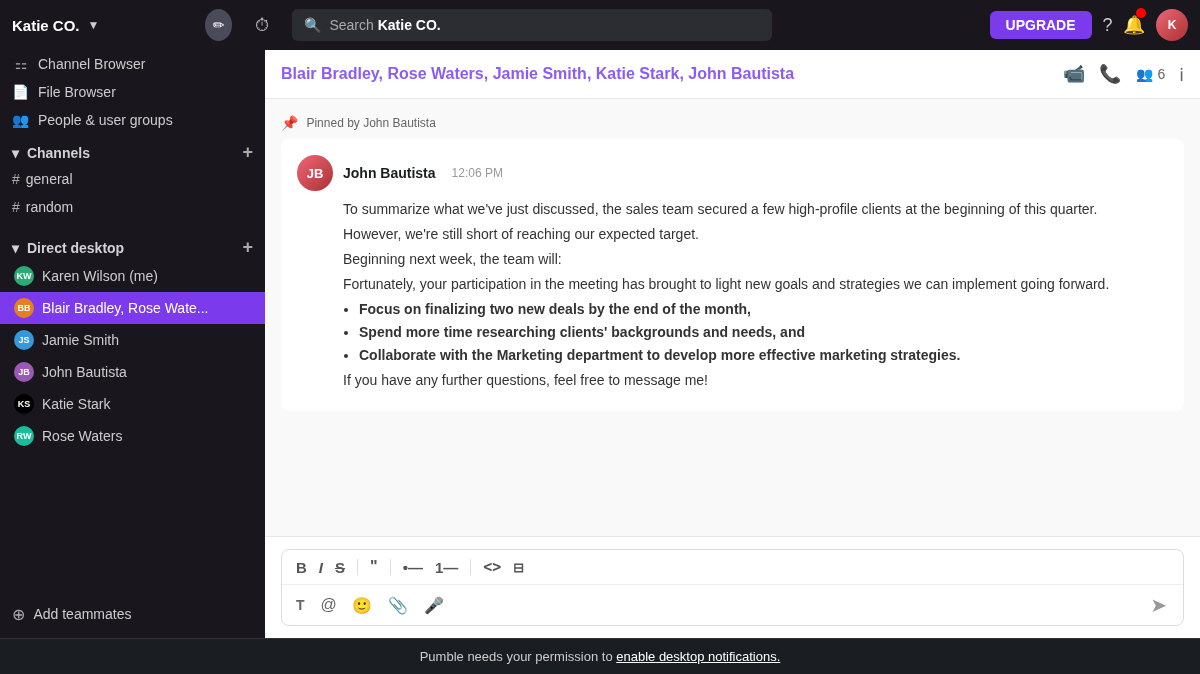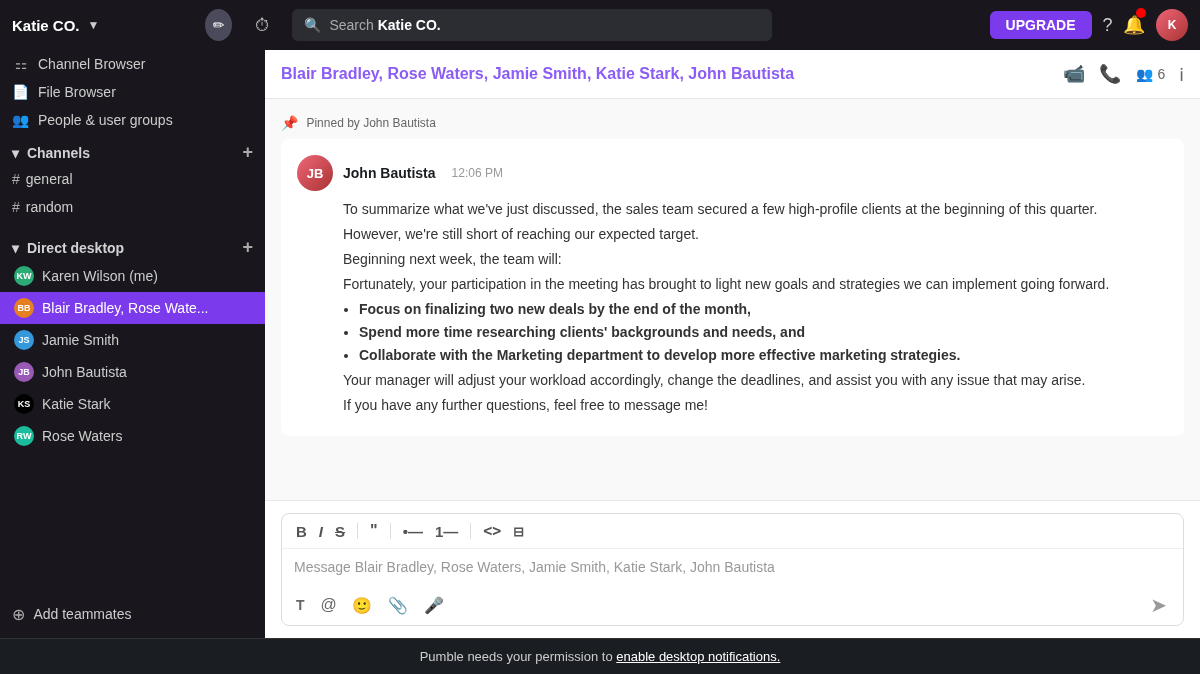--- a/index.html
+++ b/index.html
@@ -262,44 +262,40 @@
         <div class="msg-body">
           <p>To summarize what we've just discussed, the sales team secured a few high-profile clients at the beginning of this quarter.</p>
           <p>However, we're still short of reaching our expected target.</p>
           <p>Beginning next week, the team will:</p>
           <p>Fortunately, your participation in the meeting has brought to light new goals and strategies we can implement going forward.</p>
           <ul>
             <li>Focus on finalizing two new deals by the end of the month,</li>
             <li>Spend more time researching clients' backgrounds and needs, and</li>
             <li>Collaborate with the Marketing department to develop more effective marketing strategies.</li>
           </ul>
-          <p>Your manager will adjust your workload accordingly, change the deadlines, and assist you with any issue that may arise.</p>
           <p>If you have any further questions, feel free to message me!</p>
         </div>
       </div>
     </div>
 
     <div class="chat-input-area">
       <div class="input-box">
         <div class="toolbar">
           <button class="toolbar-btn" style="font-style:normal;font-weight:700;">B</button>
           <button class="toolbar-btn" style="font-style:italic;">I</button>
           <button class="toolbar-btn" style="text-decoration:line-through;">S</button>
           <div class="toolbar-divider"></div>
           <button class="toolbar-btn" style="font-size:16px;">"</button>
           <div class="toolbar-divider"></div>
           <button class="toolbar-btn">•—</button>
           <button class="toolbar-btn">1—</button>
           <div class="toolbar-divider"></div>
           <button class="toolbar-btn" style="font-family:monospace;">&lt;&gt;</button>
           <button class="toolbar-btn" style="font-size:13px;">⊟</button>
         </div>
-        <div class="message-input" contenteditable="true" style="">
-          <span style="color:#999;">Message Blair Bradley, Rose Waters, Jamie Smith, Katie Stark, John Bautista</span>
-        </div>
         <div class="bottom-toolbar">
           <div class="bottom-left">
             <button class="bottom-btn" style="font-size:14px;font-weight:600;">T</button>
             <button class="bottom-btn">@</button>
             <button class="bottom-btn">🙂</button>
             <button class="bottom-btn">📎</button>
             <button class="bottom-btn">🎤</button>
           </div>
           <button class="send-btn">➤</button>
         </div>

